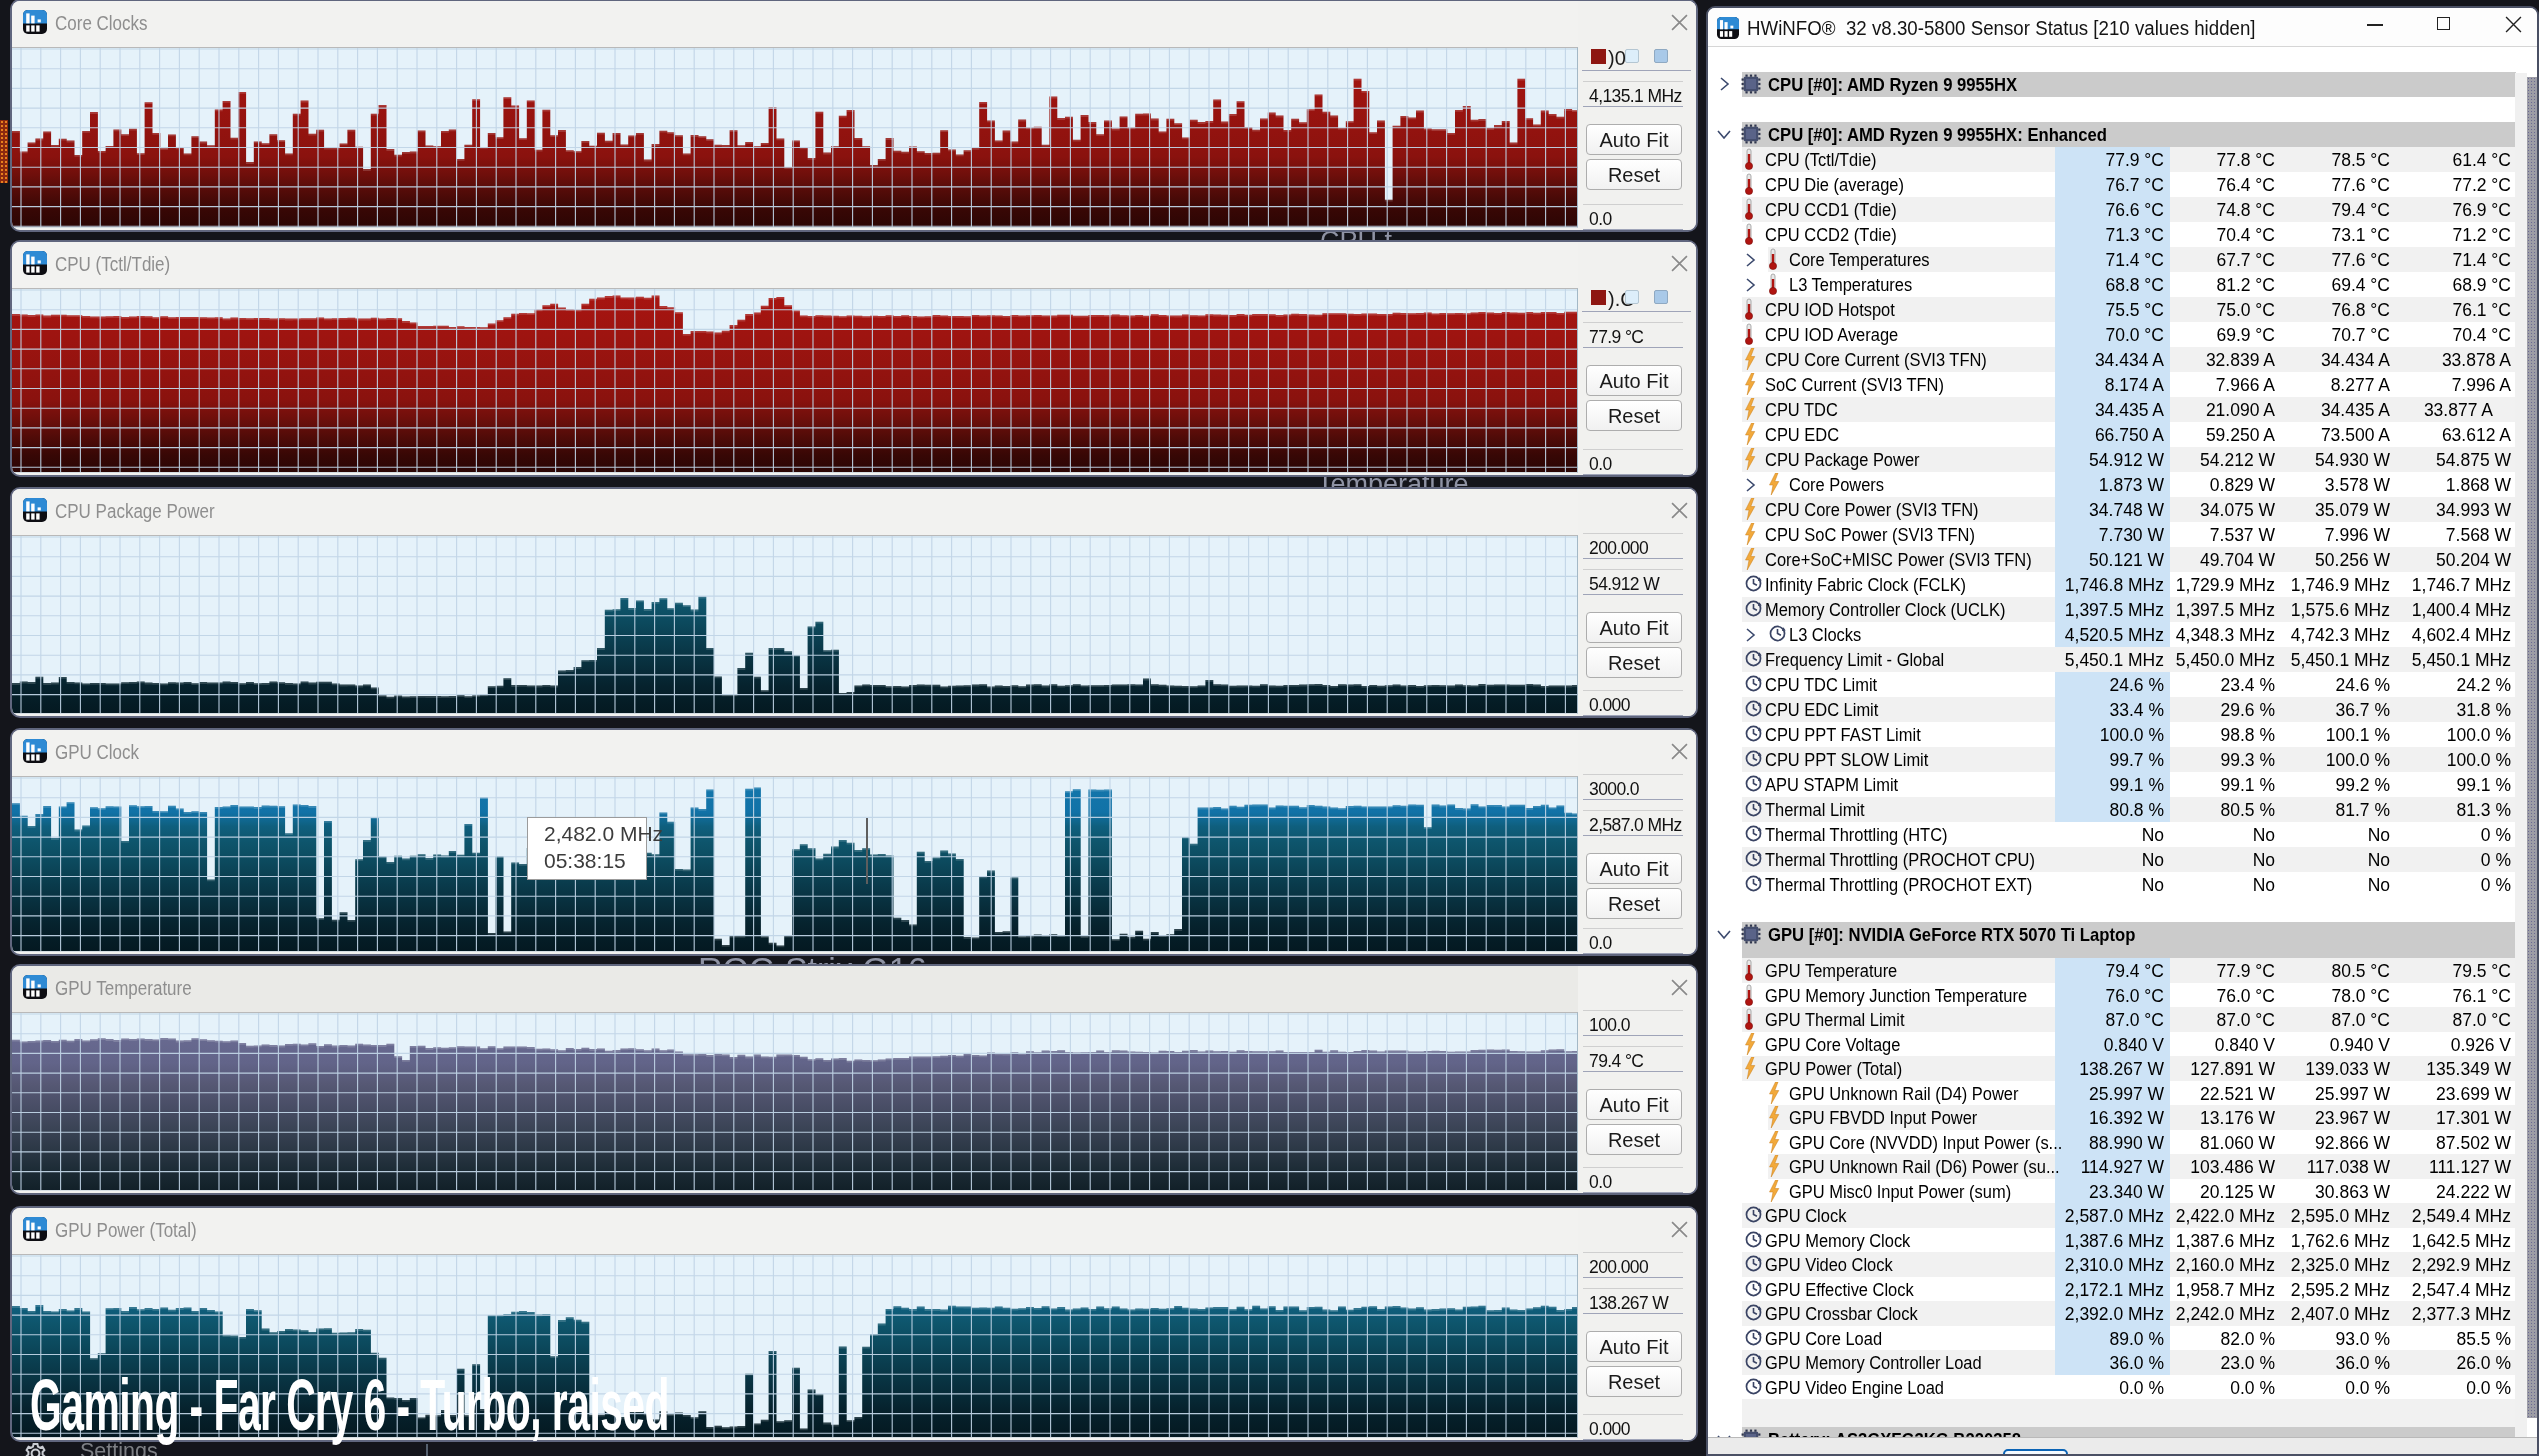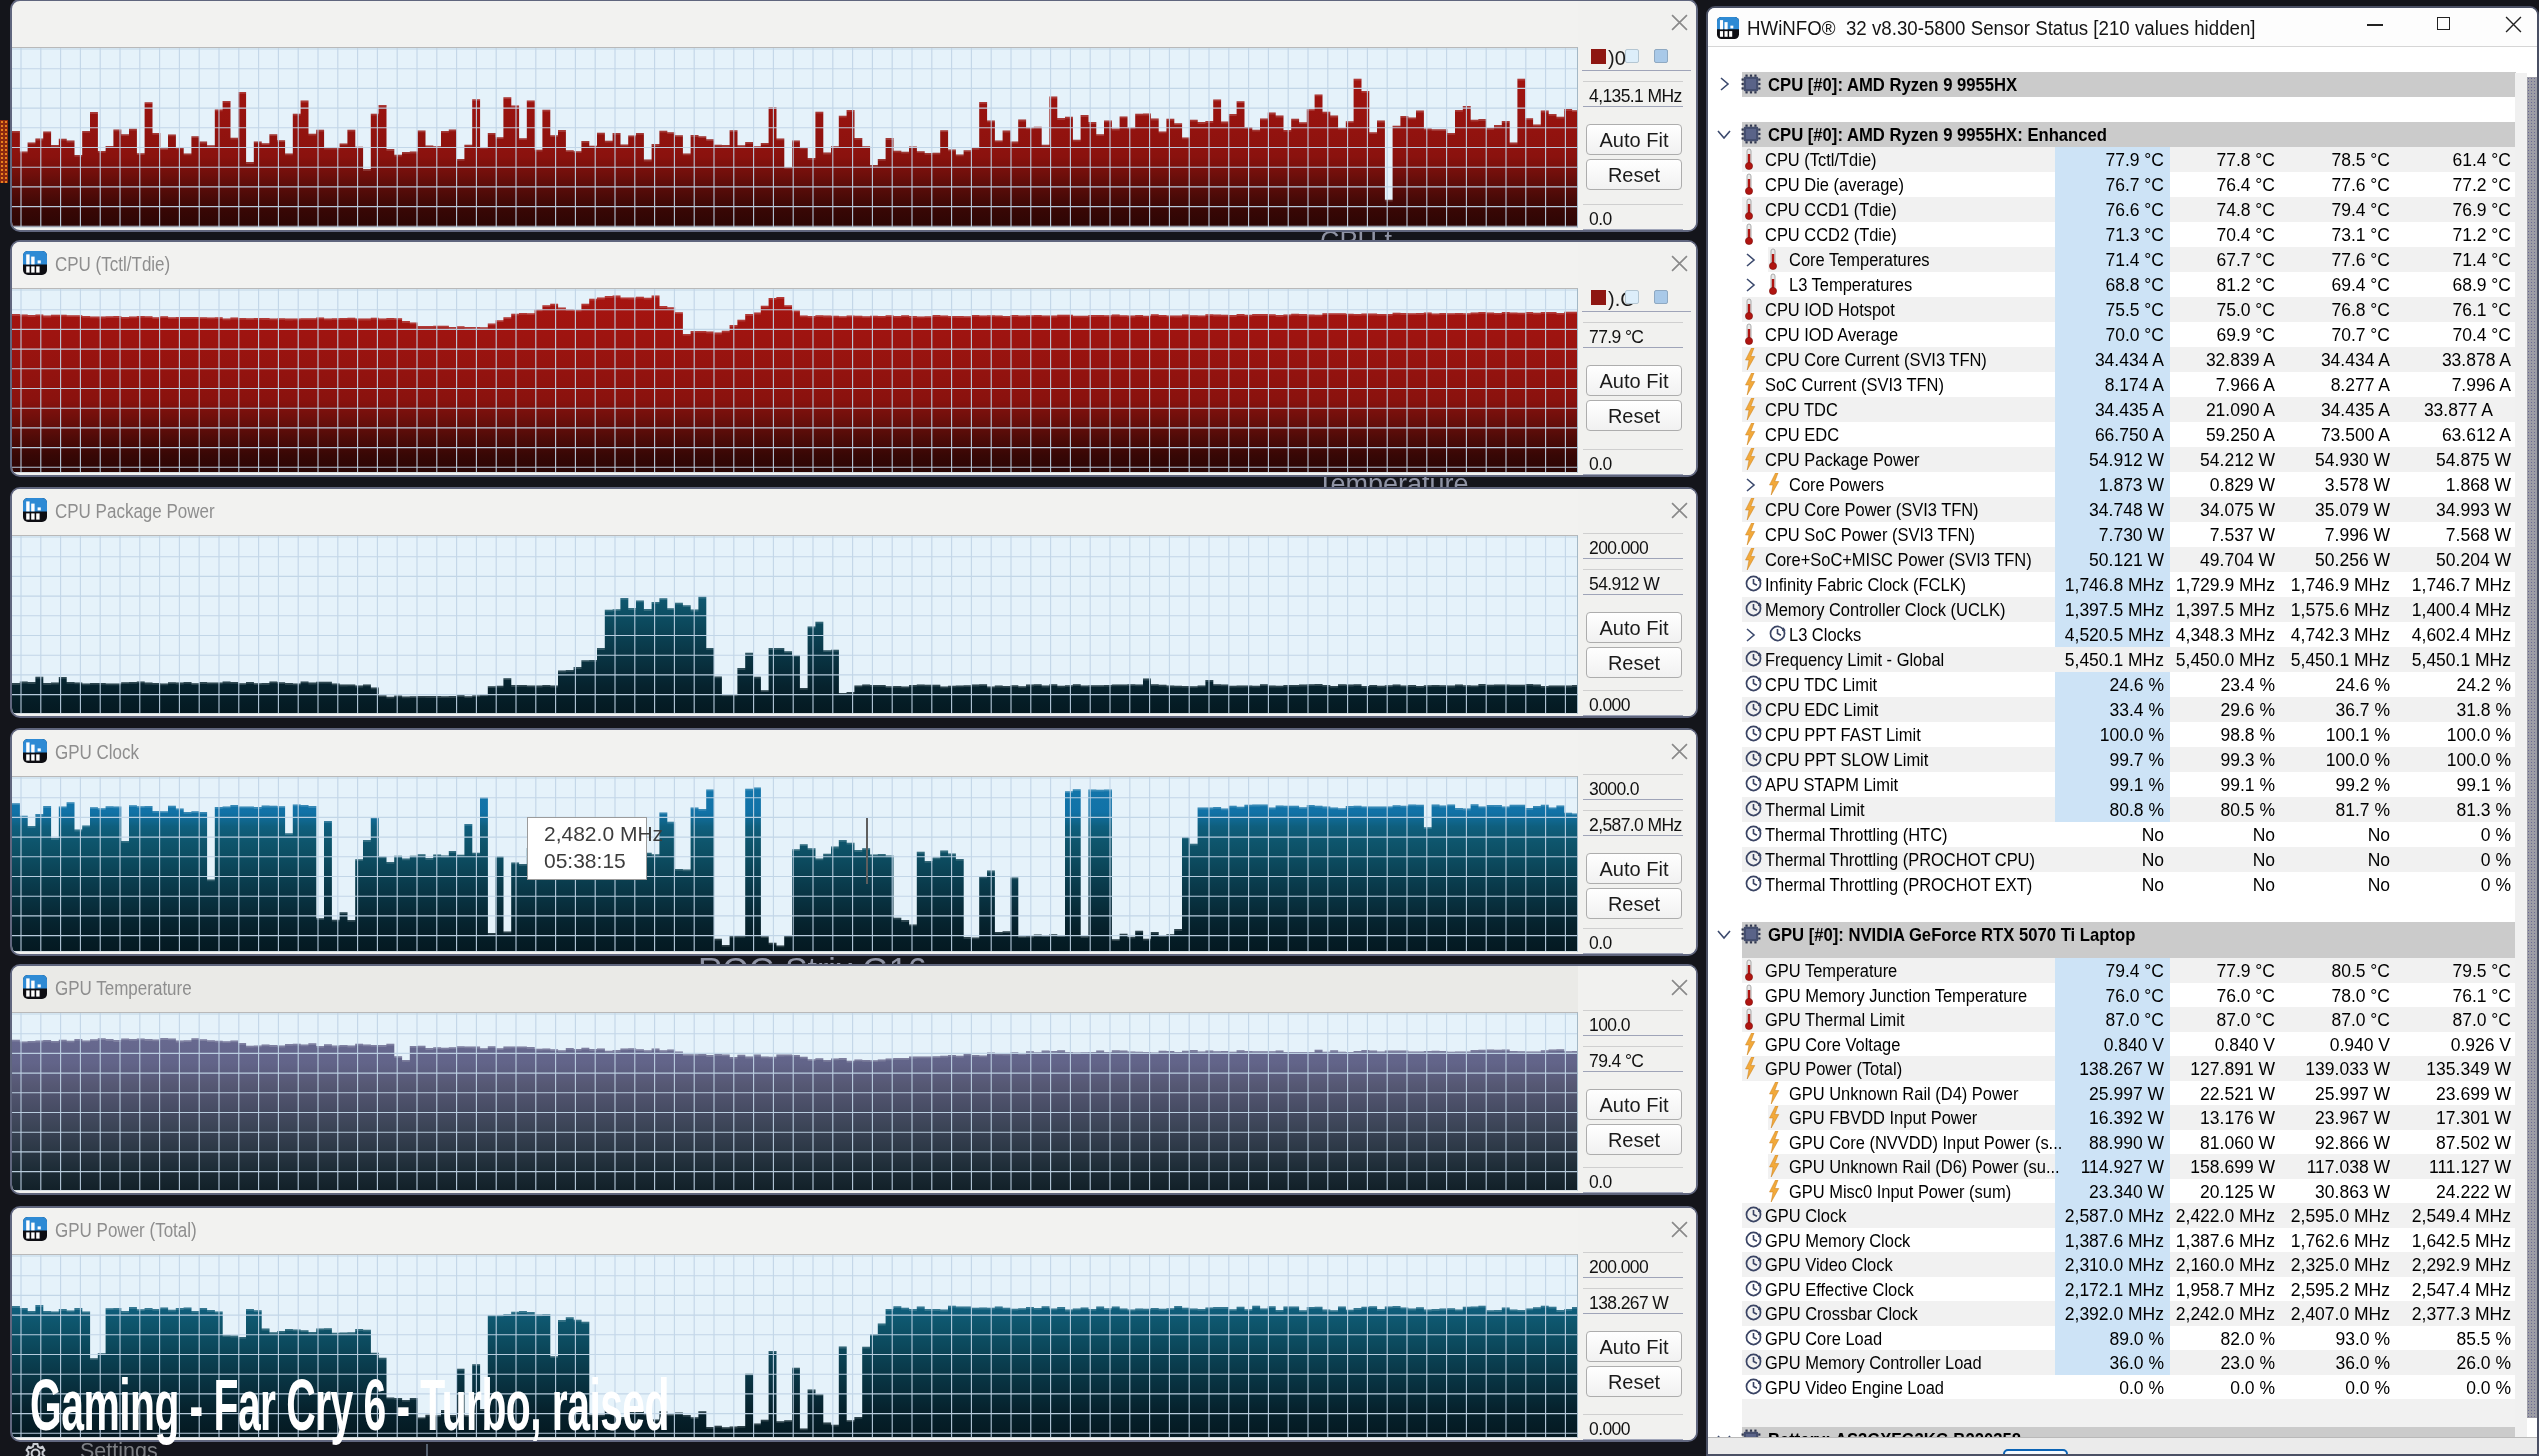--- a/index.html
+++ b/index.html
@@ -41,20 +41,33 @@
 .sbr{position:absolute;left:0;bottom:0;width:100%;height:17px;background:#ebebeb;border-top:1px solid #b9b9b9}
 .sbtn{position:absolute;top:16px;height:12px;background:#fafafa;border:1px solid #d9d9d9;border-radius:3px}
 #big{position:absolute;left:30px;top:1363px;z-index:5;color:#fff;font-weight:700;font-size:73px;transform-origin:0 0;transform:scaleX(0.56);white-space:nowrap;letter-spacing:-1px}
 #setg{position:absolute;left:80px;top:1439px;z-index:1;color:#7e8085;font-size:21.5px}
 </style></head><body>
 <div class="wm" style="left:1320px;top:226px;font-weight:400">CPU t</div>
 <div class="wm" style="left:1317px;top:469px">Temperature</div>
 <div class="wm" style="left:698px;top:950px;font-size:34px">ROG Strix G16</div>
 <div style="position:absolute;left:0;top:120px;width:8px;height:63px;z-index:1;background-color:#8c2a10;background-image:radial-gradient(#e8821e 1px,transparent 1.2px);background-size:4px 4px"></div>
 <div class="win" style="top:-1px;height:233px">
+    <div class="tb" style="">
+      <svg class="hwico" viewBox="0 0 24 24" width="24" height="24">
+        <rect x="0" y="0" width="24" height="24" rx="5" fill="#0d0d12"></rect>
+        <path d="M0 5 Q0 0 5 0 H19 Q24 0 24 5 V13.4 H0 Z" fill="#2e8ad4"></path>
+        <rect x="3.2" y="3.4" width="3.4" height="10" fill="#fff"></rect>
+        <rect x="8.2" y="5.6" width="3.4" height="7.8" fill="#fff"></rect>
+        <rect x="14.6" y="9.4" width="3.2" height="3" fill="#fff"></rect>
+        <rect x="3.2" y="15.4" width="3.4" height="6.2" fill="#fff"></rect>
+        <rect x="8.2" y="15.4" width="3.4" height="6.2" fill="#fff"></rect>
+        <rect x="13.2" y="15.4" width="3.4" height="6.2" fill="#fff"></rect>
+      </svg>
+      <span class="wt">Core Clocks</span>
+    </div>
     <svg class="plot" style="top:46px;height:181px" width="1566" height="181">
       <defs>
         <linearGradient id="g0" x1="0" y1="0" x2="0" y2="181" gradientUnits="userSpaceOnUse">
           <stop offset="0" stop-color="#a81511"></stop>
           <stop offset="0.25" stop-color="#9e1410"></stop>
           <stop offset="0.45" stop-color="#93130f"></stop>
           <stop offset="0.6" stop-color="#8a120e"></stop>
           <stop offset="0.7" stop-color="#6f0f0b"></stop>
           <stop offset="0.8" stop-color="#510b08"></stop>
           <stop offset="0.9" stop-color="#370705"></stop>
@@ -923,21 +936,21 @@
         <span class="rv" style="right:26px">87.502 W</span>
       </div>
       <div class="trow" style="top:1146.0px;height:24.5px">
         <div class="stripe" style="left:60px;background:#f1f1f1"></div>
         <div class="bluec"></div>
         <span class="ricw" style="left:60px"><svg class="ric" viewBox="0 0 12 22">
             <path d="M7.5,0 L1.5,12 H5 L3.2,22 L10.8,8.5 H6.8 L10,0 Z" fill="#f2a93b" stroke="#c97f1a" stroke-width="0.5"></path>
           </svg></span>
         <span class="rl" style="left:81px">GPU Unknown Rail (D6) Power (su...</span>
         <span class="rv" style="right:373px">114.927 W</span>
-        <span class="rv" style="right:262px">158.699 W</span>
+        <span class="rv" style="right:262px">103.486 W</span>
         <span class="rv" style="right:147px">117.038 W</span>
         <span class="rv" style="right:26px">111.127 W</span>
       </div>
       <div class="trow" style="top:1170.5px;height:24.5px">
         <div class="stripe" style="left:60px;background:#ffffff"></div>
         <div class="bluec"></div>
         <span class="ricw" style="left:60px"><svg class="ric" viewBox="0 0 12 22">
             <path d="M7.5,0 L1.5,12 H5 L3.2,22 L10.8,8.5 H6.8 L10,0 Z" fill="#f2a93b" stroke="#c97f1a" stroke-width="0.5"></path>
           </svg></span>
         <span class="rl" style="left:81px">GPU Misc0 Input Power (sum)</span>

